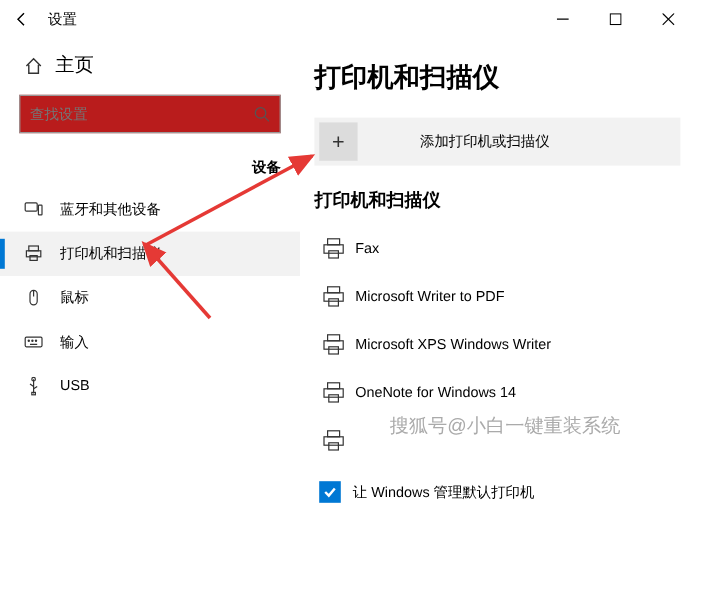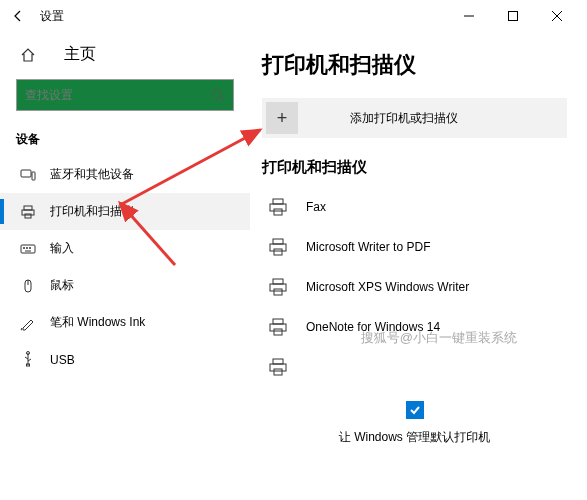--- a/index.html
+++ b/index.html
@@ -5,43 +5,43 @@
 * { margin: 0; padding: 0; box-sizing: border-box; font-family: "Microsoft YaHei", "Segoe UI", sans-serif; }
 body { width: 587px; height: 500px; background: #fff; overflow: hidden; position: relative; }
 .titlebar { height: 32px; display: flex; padding: 0 8px; }
 .tb-left { display: flex; align-items: center; gap: 12px; }
 .tb-back { width: 20px; height: 20px; display: flex; align-items: center; justify-content: center; }
 .tb-title { font-size: 12px; color: #000; }
 .tb-right { margin-left: auto; display: flex; }
 .tb-btn { width: 44px; height: 32px; display: flex; align-items: center; justify-content: center; }
 .container { display: flex; height: calc(500px - 32px); }
 .sidebar { width: 250px; padding: 0 0 0 0; }
-.home-row { display: flex; align-items: center; gap: 28px; padding: 8px 16px 10px 20px; margin-top: 4px; }
+.home-row { display: flex; align-items: center; gap: 10px; padding: 8px 16px 10px 20px; margin-top: 4px; }
 .search-wrap { padding: 4px 16px 10px 16px; }
-.search-box { display: flex; align-items: center; border: 1px solid #999; background: #15803d; height: 32px; padding: 0 8px; }
+.search-box { display: flex; align-items: center; border: 1px solid #999; background: #b91c1c; height: 32px; padding: 0 8px; }
 .search-input { flex: 1; border: none; outline: none; font-size: 12px; background: transparent; }
-.section-title { font-size: 12px; font-weight: 600; padding: 10px 16px 8px 16px; color: #000; }
-.nav-item { display: flex; align-items: flex-end; gap: 14px; padding: 10px 16px 10px 20px; font-size: 12px; cursor: pointer; position: relative; }
+.section-title { font-size: 12px; font-weight: 600; padding: 10px 16px 8px 16px; color: #000; text-align: right; }
+.nav-item { display: flex; align-items: flex-start; gap: 14px; padding: 10px 16px 10px 20px; font-size: 12px; cursor: pointer; position: relative; }
 .nav-item.selected::before { content: ""; position: absolute; left: 0; top: 6px; bottom: 6px; width: 4px; background: #0078d4; }
 .nav-item.selected { background: #f2f2f2; }
 .nav-icon { width: 16px; height: 16px; display: flex; align-items: center; justify-content: center; flex-shrink: 0; }
 .main { flex: 1; padding: 8px 20px 0 12px; overflow: hidden; }
 .page-title { font-size: 22px; font-weight: 600; margin: 10px 0 18px 0; }
 .section-h { font-size: 15px; margin: 8px 0 10px 0; }
 .add-row { display: flex; align-items: center; gap: 14px; background: #f2f2f2; padding: 4px; margin-bottom: 20px; cursor: pointer; }
 .add-plus { width: 32px; height: 32px; background: #dcdcdc; display: flex; align-items: center; justify-content: center; font-size: 18px; color: #333; }
 .add-label { font-size: 12px; margin-left: 38px; }
-.printer-item { display: flex; align-items: center; gap: 16px; padding: 8px 4px; cursor: pointer; }
+.printer-item { display: flex; align-items: center; gap: 6px; padding: 8px 4px; cursor: pointer; }
 .printer-icon { width: 24px; height: 24px; display: flex; align-items: center; justify-content: center; flex-shrink: 0; }
 .printer-label { font-size: 12px; }
-.checkbox-row { display: flex; align-items: center; gap: 10px; padding: 14px 4px 0 4px; flex-direction: column; }
+.checkbox-row { display: flex; align-items: center; gap: 10px; padding: 14px 4px 0 4px; }
 .cb { width: 18px; height: 18px; background: #0078d4; display: flex; align-items: center; justify-content: center; }
 .cb-label { font-size: 12px; }
 .annotation-arrow { position: absolute; pointer-events: none; z-index: 100; }
-.watermark { position: absolute; right: 70px; top: 329px; font-size: 13px; color: #aaa; pointer-events: none; z-index: 50; }
+.watermark { position: absolute; right: 70px; top: 345px; font-size: 16px; color: #aaa; pointer-events: none; z-index: 50; }
 svg { display: block; }
 </style>
 </head>
 <body>
 
 <div class="titlebar">
   <div class="tb-left">
     <div class="tb-back">
       <svg width="14" height="14" viewBox="0 0 14 14">
           <path d="M9 2 L4 7 L9 12" stroke="#000" stroke-width="1.2" fill="none"></path>
@@ -109,49 +109,40 @@
             <rect x="2" y="6" width="12" height="5" stroke="#333" fill="none"></rect>
             <rect x="5" y="10" width="6" height="4" stroke="#333" fill="none"></rect>
           </svg>
         </span>
       <span>打印机和扫描仪</span>
     </div>
 
     <div class="nav-item">
       <span class="nav-icon">
           <svg width="16" height="16" viewBox="0 0 16 16">
+            <rect x="5" y="2" width="6" height="12" rx="3" stroke="#333" fill="none"></rect>
+            <line x1="8" y1="2" x2="8" y2="7" stroke="#333"></line>
+          </svg>
+        </span>
+      <span>鼠标</span>
+    </div>
+
+    <div class="nav-item">
+      <span class="nav-icon">
+          <svg width="16" height="16" viewBox="0 0 16 16">
             <rect x="1" y="4" width="14" height="8" rx="1" stroke="#333" fill="none"></rect>
             <line x1="4" y1="7" x2="4" y2="7" stroke="#333" stroke-width="2" stroke-linecap="round"></line>
             <line x1="7" y1="7" x2="7" y2="7" stroke="#333" stroke-width="2" stroke-linecap="round"></line>
             <line x1="10" y1="7" x2="10" y2="7" stroke="#333" stroke-width="2" stroke-linecap="round"></line>
             <line x1="5" y1="10" x2="11" y2="10" stroke="#333"></line>
           </svg>
         </span>
       <span>输入</span>
     </div>
 
-    <div class="nav-item">
-      <span class="nav-icon">
-          <svg width="16" height="16" viewBox="0 0 16 16">
-            <rect x="5" y="2" width="6" height="12" rx="3" stroke="#333" fill="none"></rect>
-            <line x1="8" y1="2" x2="8" y2="7" stroke="#333"></line>
-          </svg>
-        </span>
-      <span>鼠标</span>
-    </div>
-
-    <div class="nav-item">
-      <span class="nav-icon">
-          <svg width="16" height="16" viewBox="0 0 16 16">
-            <path d="M3 13 L11 5 L13 7 L5 15 L3 15 Z" stroke="#333" fill="none"></path>
-            <path d="M2 13 Q 0 15 2 15" stroke="#333" fill="none"></path>
-          </svg>
-        </span>
-      <span>笔和 Windows Ink</span>
-    </div>
 
 
     <div class="nav-item">
       <span class="nav-icon">
           <svg width="16" height="16" viewBox="0 0 16 16">
             <line x1="8" y1="2" x2="8" y2="14" stroke="#333"></line>
             <circle cx="8" cy="2" r="1.5" stroke="#333" fill="none"></circle>
             <path d="M8 8 L5 6 M8 10 L11 8" stroke="#333" fill="none"></path>
             <rect x="6.5" y="13" width="3" height="2" stroke="#333" fill="none"></rect>
           </svg>

